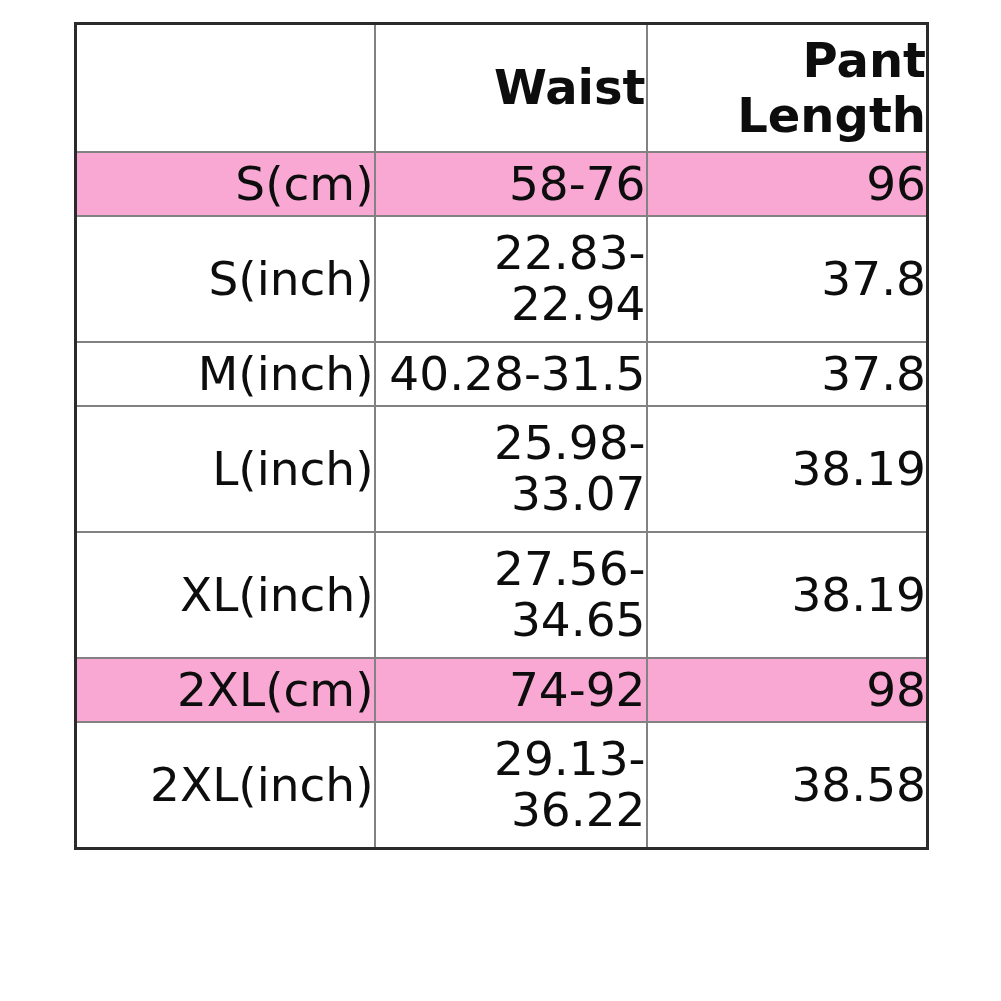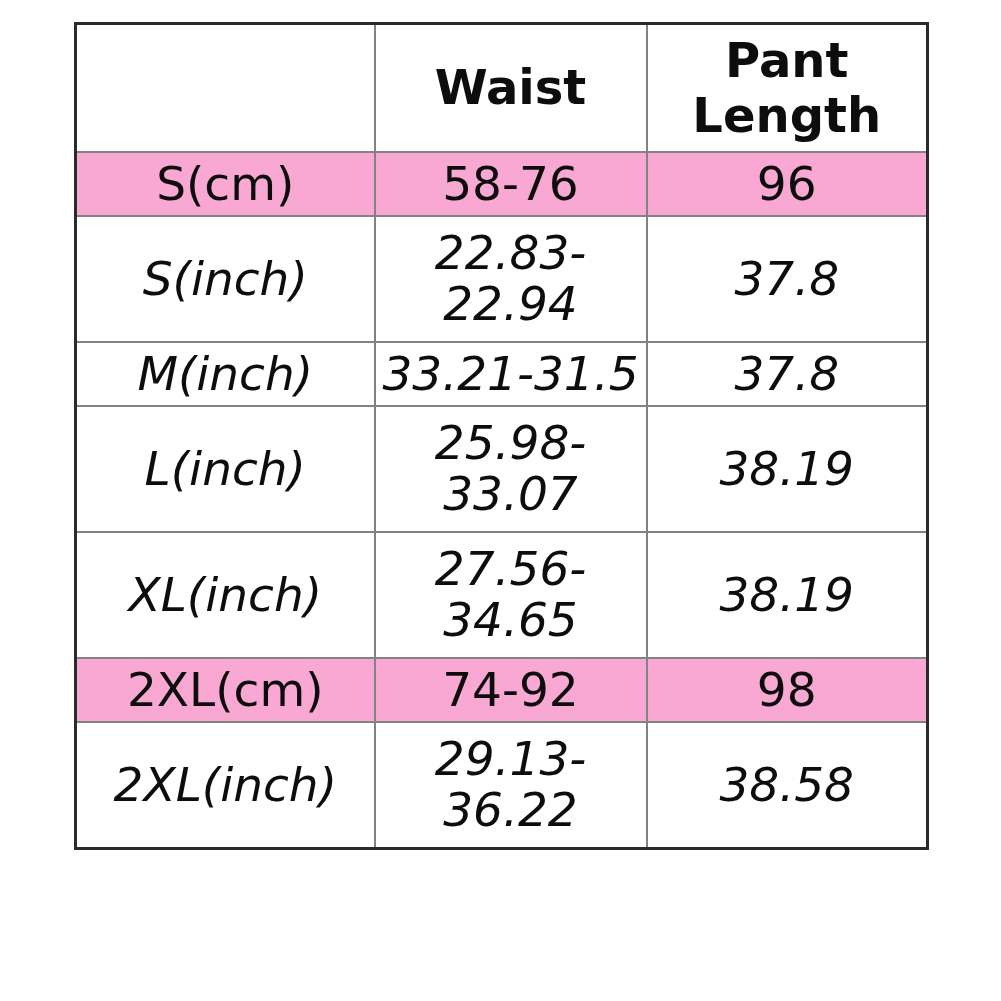--- a/index.html
+++ b/index.html
@@ -20,42 +20,42 @@
     table-layout: fixed;
     color: #0d0d0d;
     background: #ffffff;
     border: 3px solid #2b2b2b;
   }
   .size-table col.c1 { width: 299px; }
   .size-table col.c2 { width: 272px; }
   .size-table col.c3 { width: 281px; }
   .size-table th, .size-table td {
     border: 2px solid #828282;
-    text-align: center;
+    text-align: right;
     vertical-align: middle;
     padding: 0;
     white-space: pre-line;
     overflow: hidden;
   }
   .size-table th {
     font-size: 48px;
     font-weight: bold;
     line-height: 1.15;
     height: 126px;
     background: #ffffff;
   }
   .size-table td {
     font-size: 47px;
     font-weight: normal;
     line-height: 1.08;
   }
   tr.single td { height: 62px; }
   tr.double td { height: 124px; }
   tr.stripe td { background: #f9a8d4; }
-  tr.plain td  { background: #ffffff; font-style: italic; }
+  tr.plain td  { background: #ffffff; }
 </style>
 </head>
 <body>
 
 <table class="size-table">
   <colgroup>
     <col class="c1">
       <col class="c2">
       <col class="c3">
   </colgroup>
@@ -74,21 +74,21 @@
       <td>96</td>
     </tr>
     <tr class="plain double">
       <td>S(inch)</td>
       <td>22.83-
 22.94</td>
       <td>37.8</td>
     </tr>
     <tr class="plain single">
       <td>M(inch)</td>
-      <td>33.21-31.5</td>
+      <td>40.28-31.5</td>
       <td>37.8</td>
     </tr>
     <tr class="plain double">
       <td>L(inch)</td>
       <td>25.98-
 33.07</td>
       <td>38.19</td>
     </tr>
     <tr class="plain double">
       <td>XL(inch)</td>

